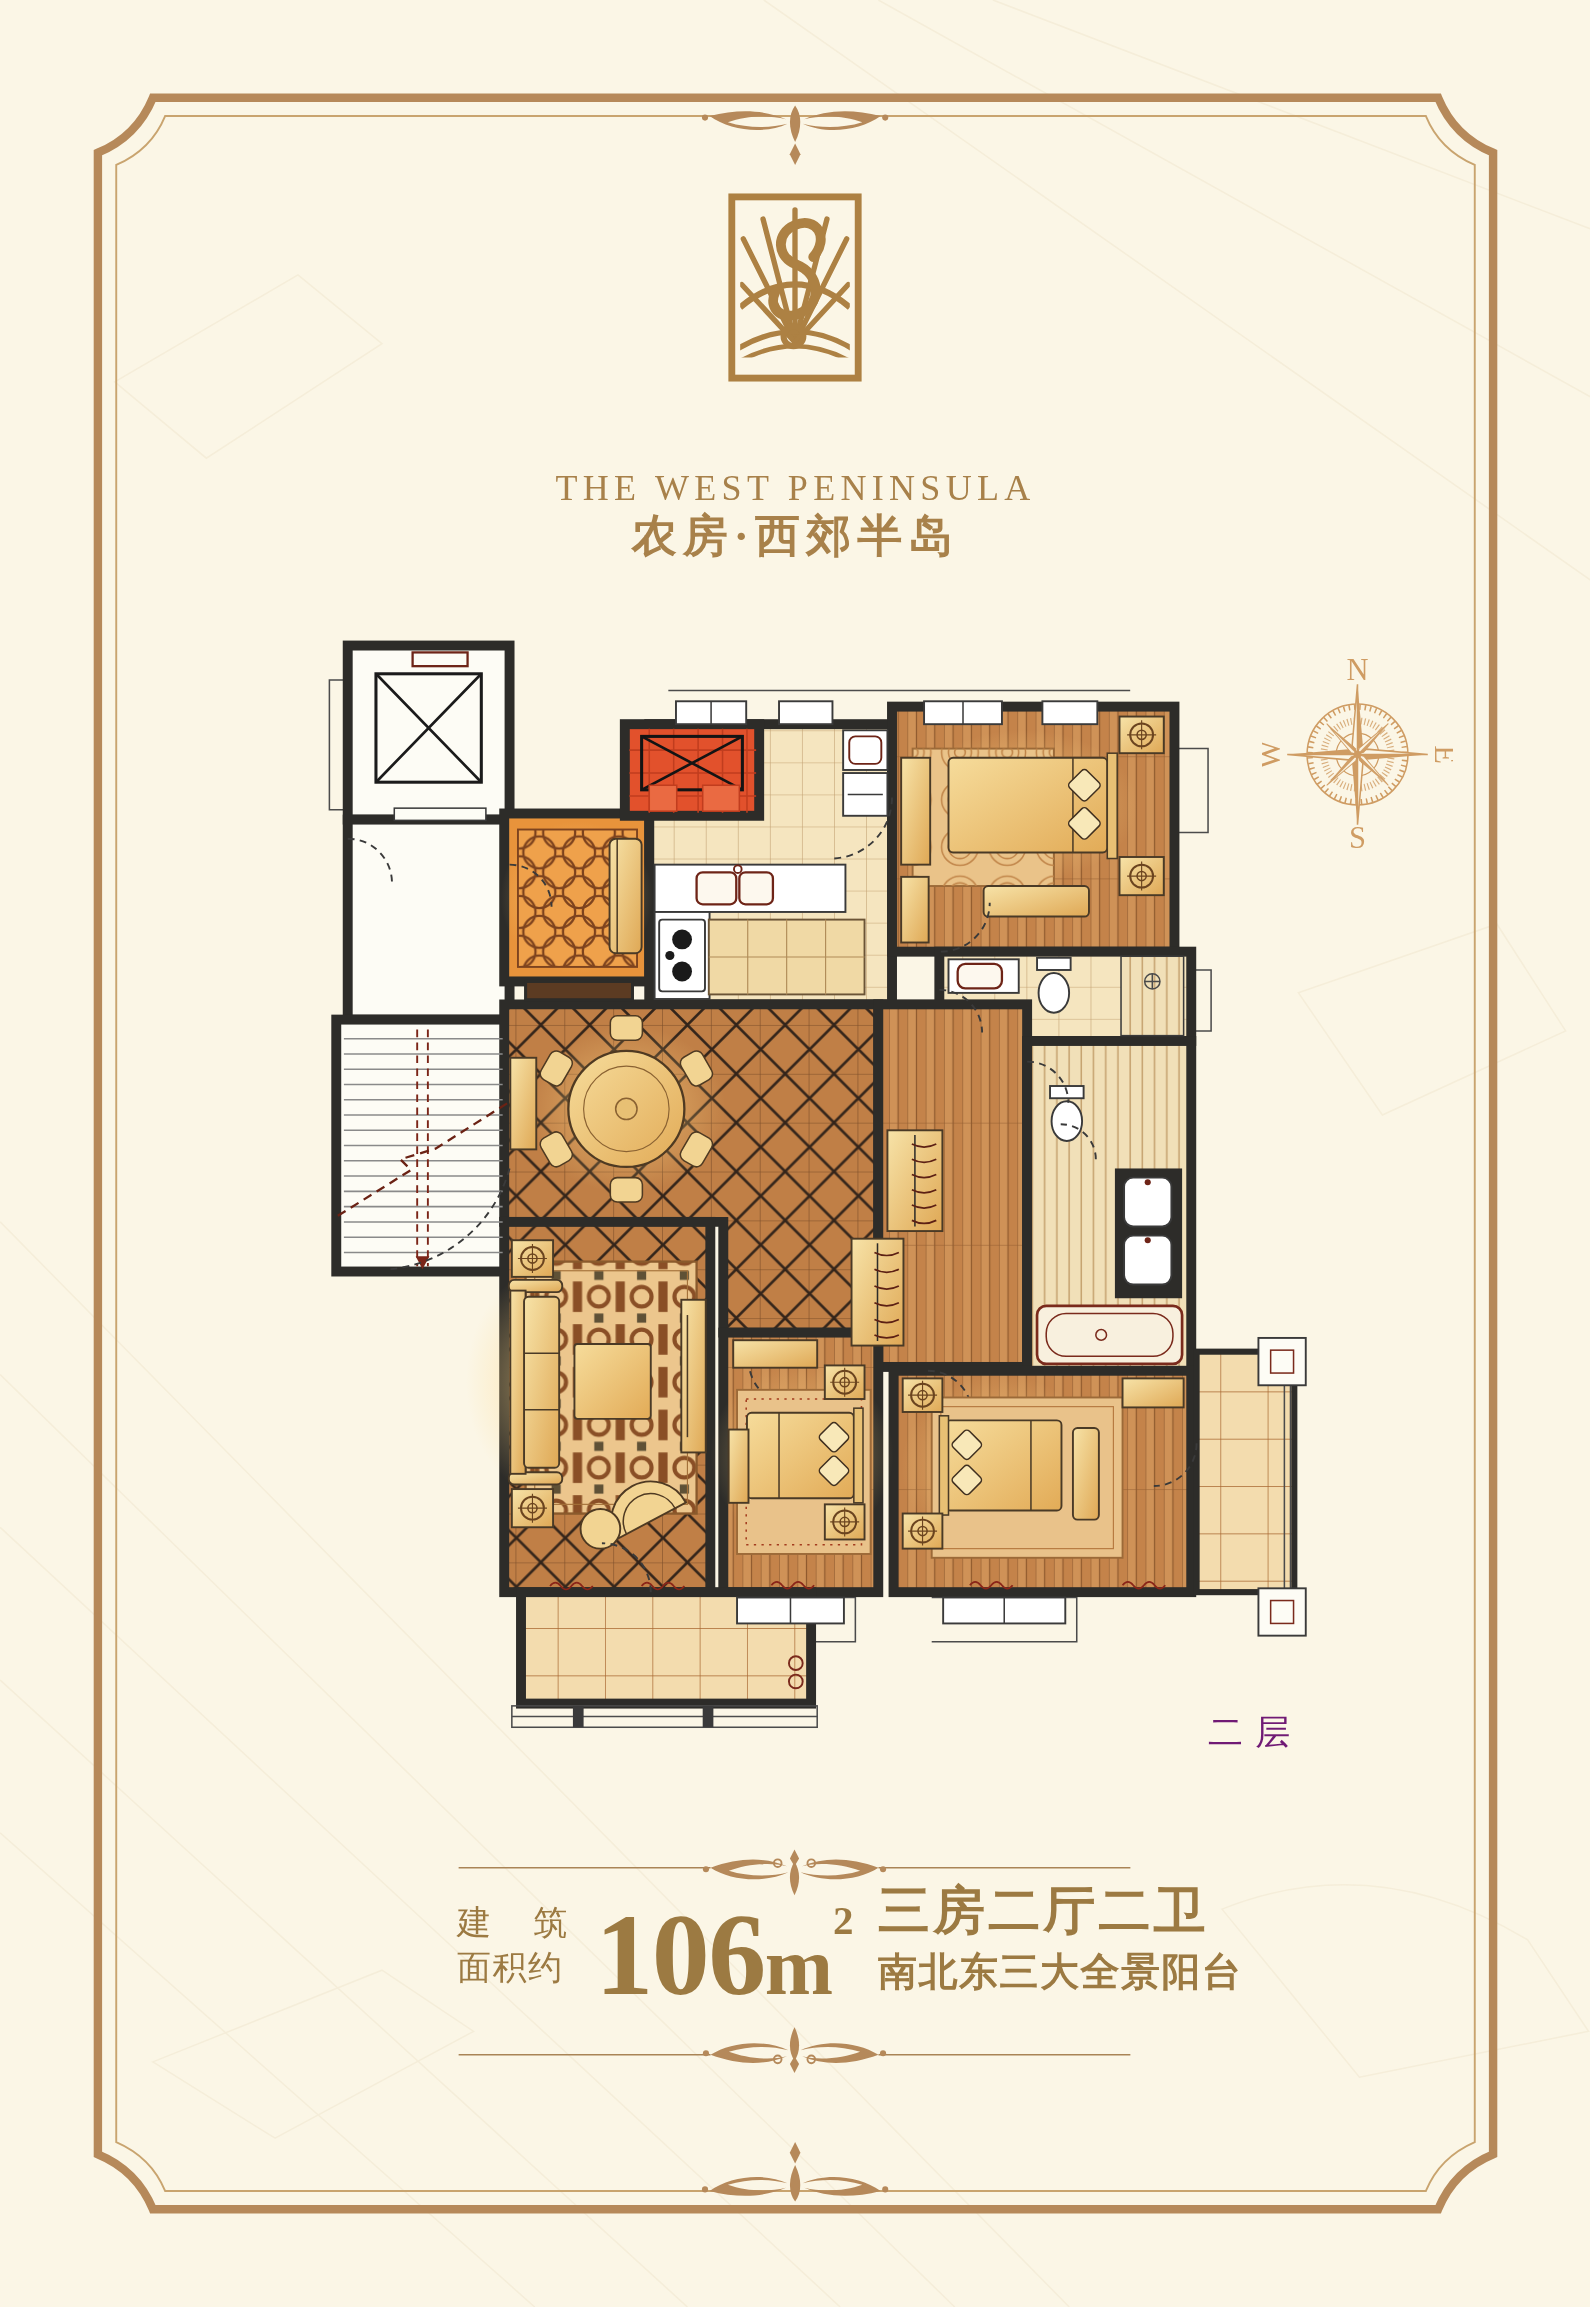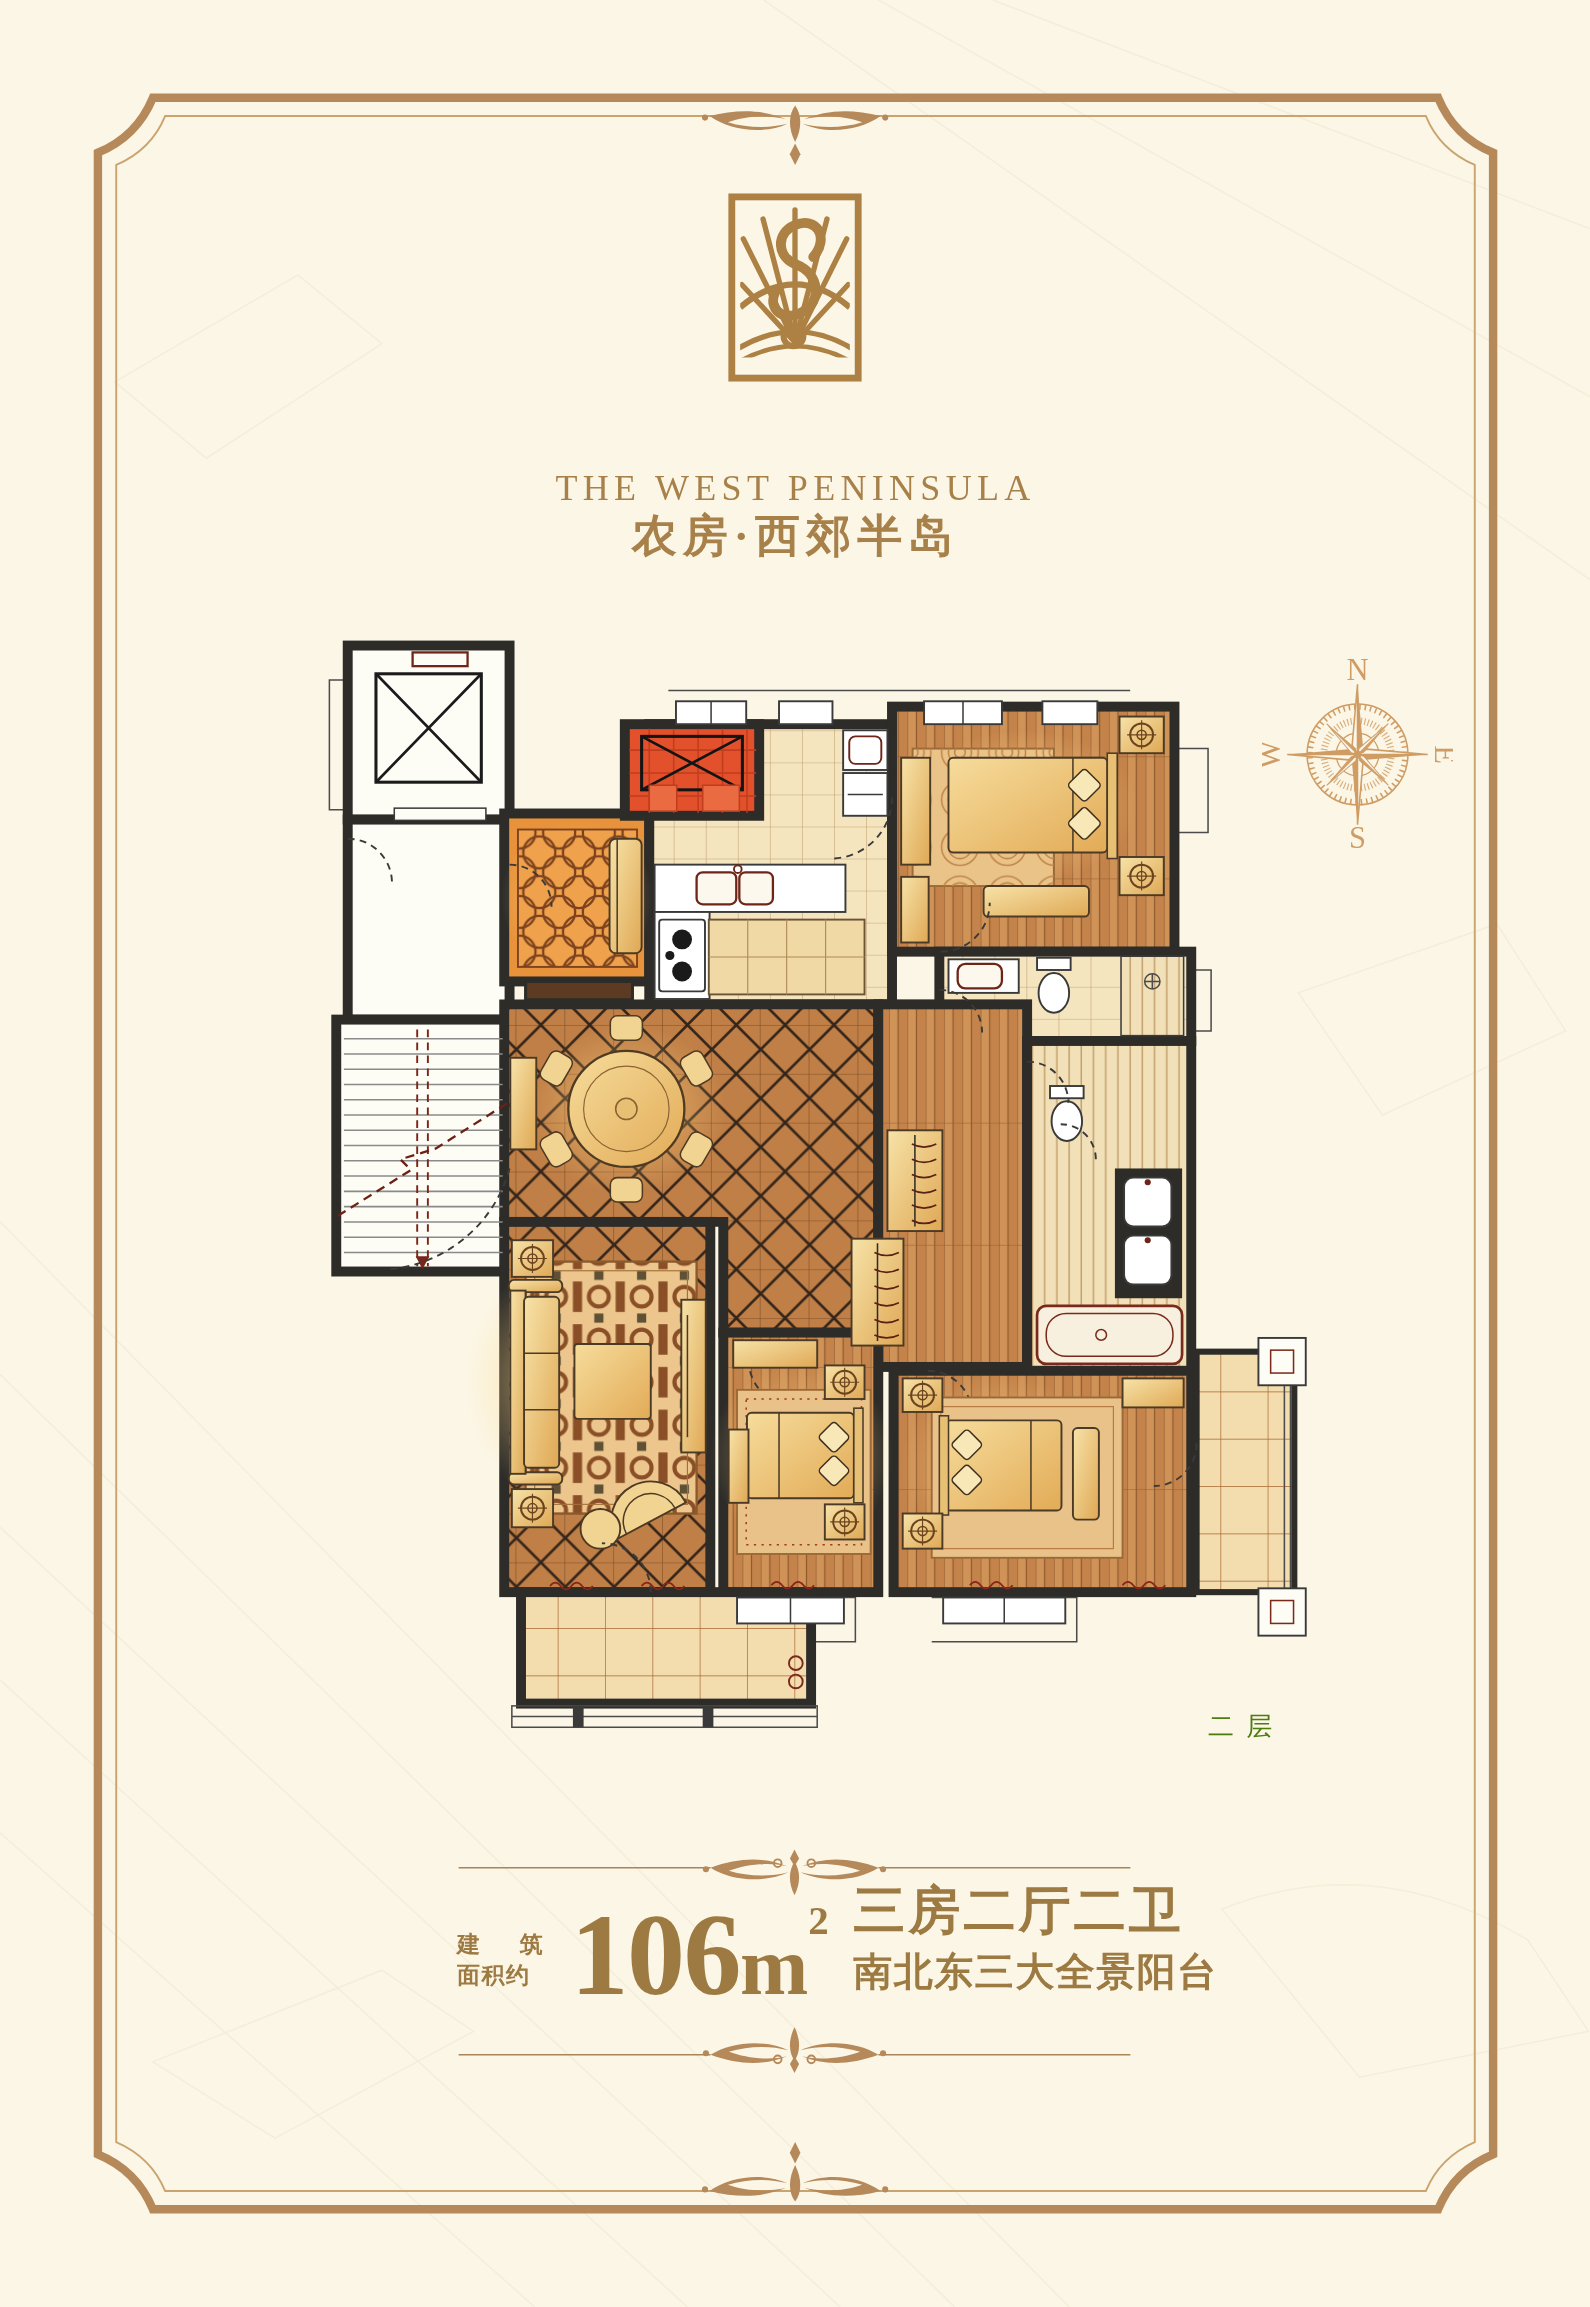--- a/index.html
+++ b/index.html
@@ -7,26 +7,26 @@
        font-family:"Liberation Serif","DejaVu Serif",serif;}
   .page{position:relative;width:1591px;height:1676px;background:#fbf6e6;}
   .abs{position:absolute;}
   svg{display:block;}
   
   .brand-en{position:absolute;left:0;top:467px;width:1591px;text-align:center;
             font-size:36px;letter-spacing:5.3px;color:#a8814a;}
   .brand-cn{position:absolute;left:0;top:506px;width:1591px;text-align:center;
             font-size:45px;font-weight:bold;letter-spacing:6.1px;color:#a8814a;}
   
-  .floor-label{position:absolute;left:1208px;top:1709px;font-size:26px;
-               letter-spacing:12.2px;color:#4d7c0f;}
+  .floor-label{position:absolute;left:1208px;top:1709px;font-size:35px;
+               letter-spacing:12.2px;color:#701a75;}
   
   .spec-row{position:absolute;left:457px;top:1885px;width:687px;display:flex;
             align-items:flex-end;color:#9c7a42;}
-  .spec-prefix{font-size:23px;font-weight:bold;line-height:1.32;margin:0 10.7px 9.2px 0;
+  .spec-prefix{font-size:34px;font-weight:normal;line-height:1.32;margin:0 10.7px 9.2px 0;
                letter-spacing:1.5px;white-space:nowrap;}
   .spec-prefix .l1{letter-spacing:17px;}
   .spec-value{font-size:116px;font-weight:bold;line-height:0.78;letter-spacing:-1.5px;white-space:nowrap;}
   .spec-value .unit{font-size:82px;letter-spacing:0;}
   .spec-value sup{font-size:41px;vertical-align:60px;line-height:0;}
   .spec-right{margin-left:26px;margin-bottom:1.5px;white-space:nowrap;}
   .headline{font-size:52px;font-weight:bold;letter-spacing:3.1px;line-height:1.0;}
   .subheadline{font-size:39px;font-weight:bold;letter-spacing:1.5px;margin-top:7.6px;}
   .divider{position:absolute;left:451px;width:687px;height:69px;}
   .divider-top{top:1834px;}

